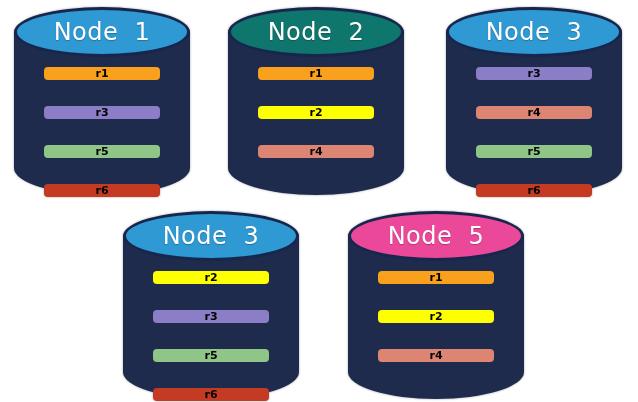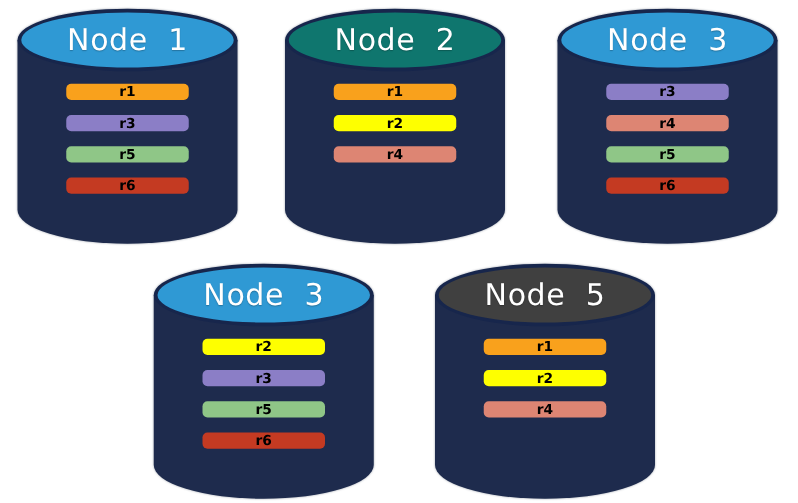--- a/index.html
+++ b/index.html
@@ -61,23 +61,23 @@
   .bars {
     position: absolute;
     left: 0; right: 0;
     top: 60px;
     z-index: 3;
     display: flex;
     flex-direction: column;
     align-items: center;
   }
   .bar {
-    width: 98px;
+    width: 116px;
     height: 13px;
-    margin-bottom: 12px;
+    margin-bottom: 26px;
     border-radius: 4px;
     display: flex;
     align-items: center;
     justify-content: center;
     color: #000000;
     font-weight: bold;
     font-size: 11px;
     line-height: 13px;
   }
 </style>
@@ -136,21 +136,21 @@
           <div class="bar" style="background: rgb(254, 255, 0);">r2</div>
           <div class="bar" style="background: rgb(139, 126, 198);">r3</div>
           <div class="bar" style="background: rgb(143, 198, 135);">r5</div>
           <div class="bar" style="background: rgb(196, 58, 34);">r6</div>
         </div>
   </div>
 </div>
   <div class="slot slot-5">
   <div class="cylinder">
     <div class="cyl-body" style="background: rgb(30, 43, 77);"></div>
-    <div class="cyl-top" style="background: #404040; border-color: rgb(23, 38, 76); align-items: center;">
+    <div class="cyl-top" style="background: #ec4899; border-color: rgb(23, 38, 76); align-items: center;">
       <span class="node-label">Node  5</span>
     </div>
     <div class="bars">
           <div class="bar" style="background: rgb(249, 161, 28);">r1</div>
           <div class="bar" style="background: rgb(254, 255, 0);">r2</div>
           <div class="bar" style="background: rgb(221, 133, 115);">r4</div>
         </div>
   </div>
 </div>
 </div>

